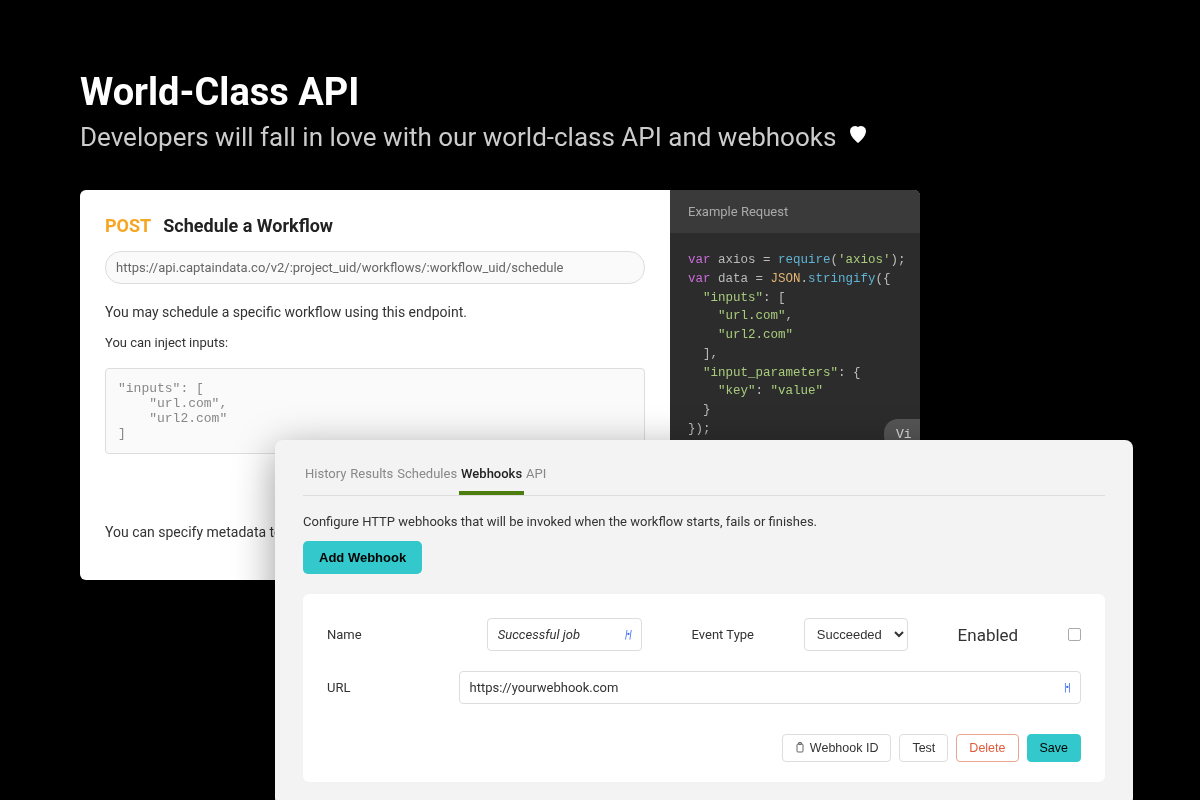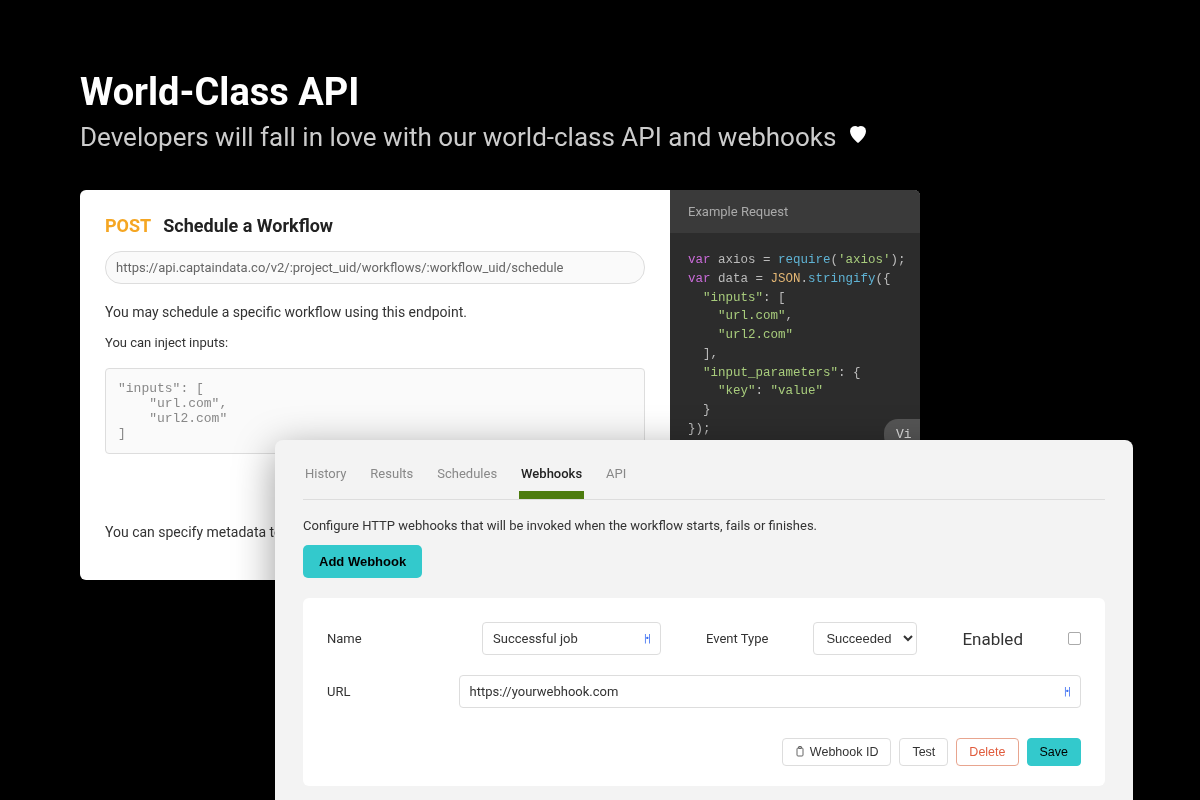--- a/index.html
+++ b/index.html
@@ -143,34 +143,33 @@
     left: 275px;
     top: 440px;
     width: 858px;
     background: #f3f3f3;
     border-radius: 8px;
     box-shadow: 0 10px 40px rgba(0,0,0,0.4);
     padding: 20px 28px 24px;
   }
   .tabs {
     display: flex;
-    gap: 20px;
     border-bottom: 1px solid #ddd;
     font-size: 13px;
     padding-bottom: 0;
   }
   .tab {
     color: #888;
     padding: 6px 2px 10px;
     cursor: pointer;
   }
   .tab.active {
     color: #222;
     font-weight: 500;
-    border-bottom: 8px solid #4d7c0f;
+    border-bottom: 4px solid #4d7c0f;
   }
   .webhook-desc {
     margin-top: 18px;
     font-size: 13px;
     color: #333;
   }
   .add-webhook-btn {
     margin-top: 12px;
     background: #33c9cc;
     color: #000;
@@ -203,21 +202,21 @@
     border: 1px solid #ddd;
     border-radius: 4px;
     padding: 8px 10px;
     font-size: 13px;
     color: #333;
     display: flex;
     align-items: center;
     justify-content: space-between;
     background: #fff;
   }
-  .name-input { width: 179px; }
+  .name-input { width: 155px; font-style: italic; }
   .url-input { width: 625px; }
   .event-label {
     font-size: 13px;
     color: #333;
   }
   .event-select {
     border: 1px solid #ddd;
     border-radius: 4px;
     padding: 7px 8px;
     font-size: 13px;

